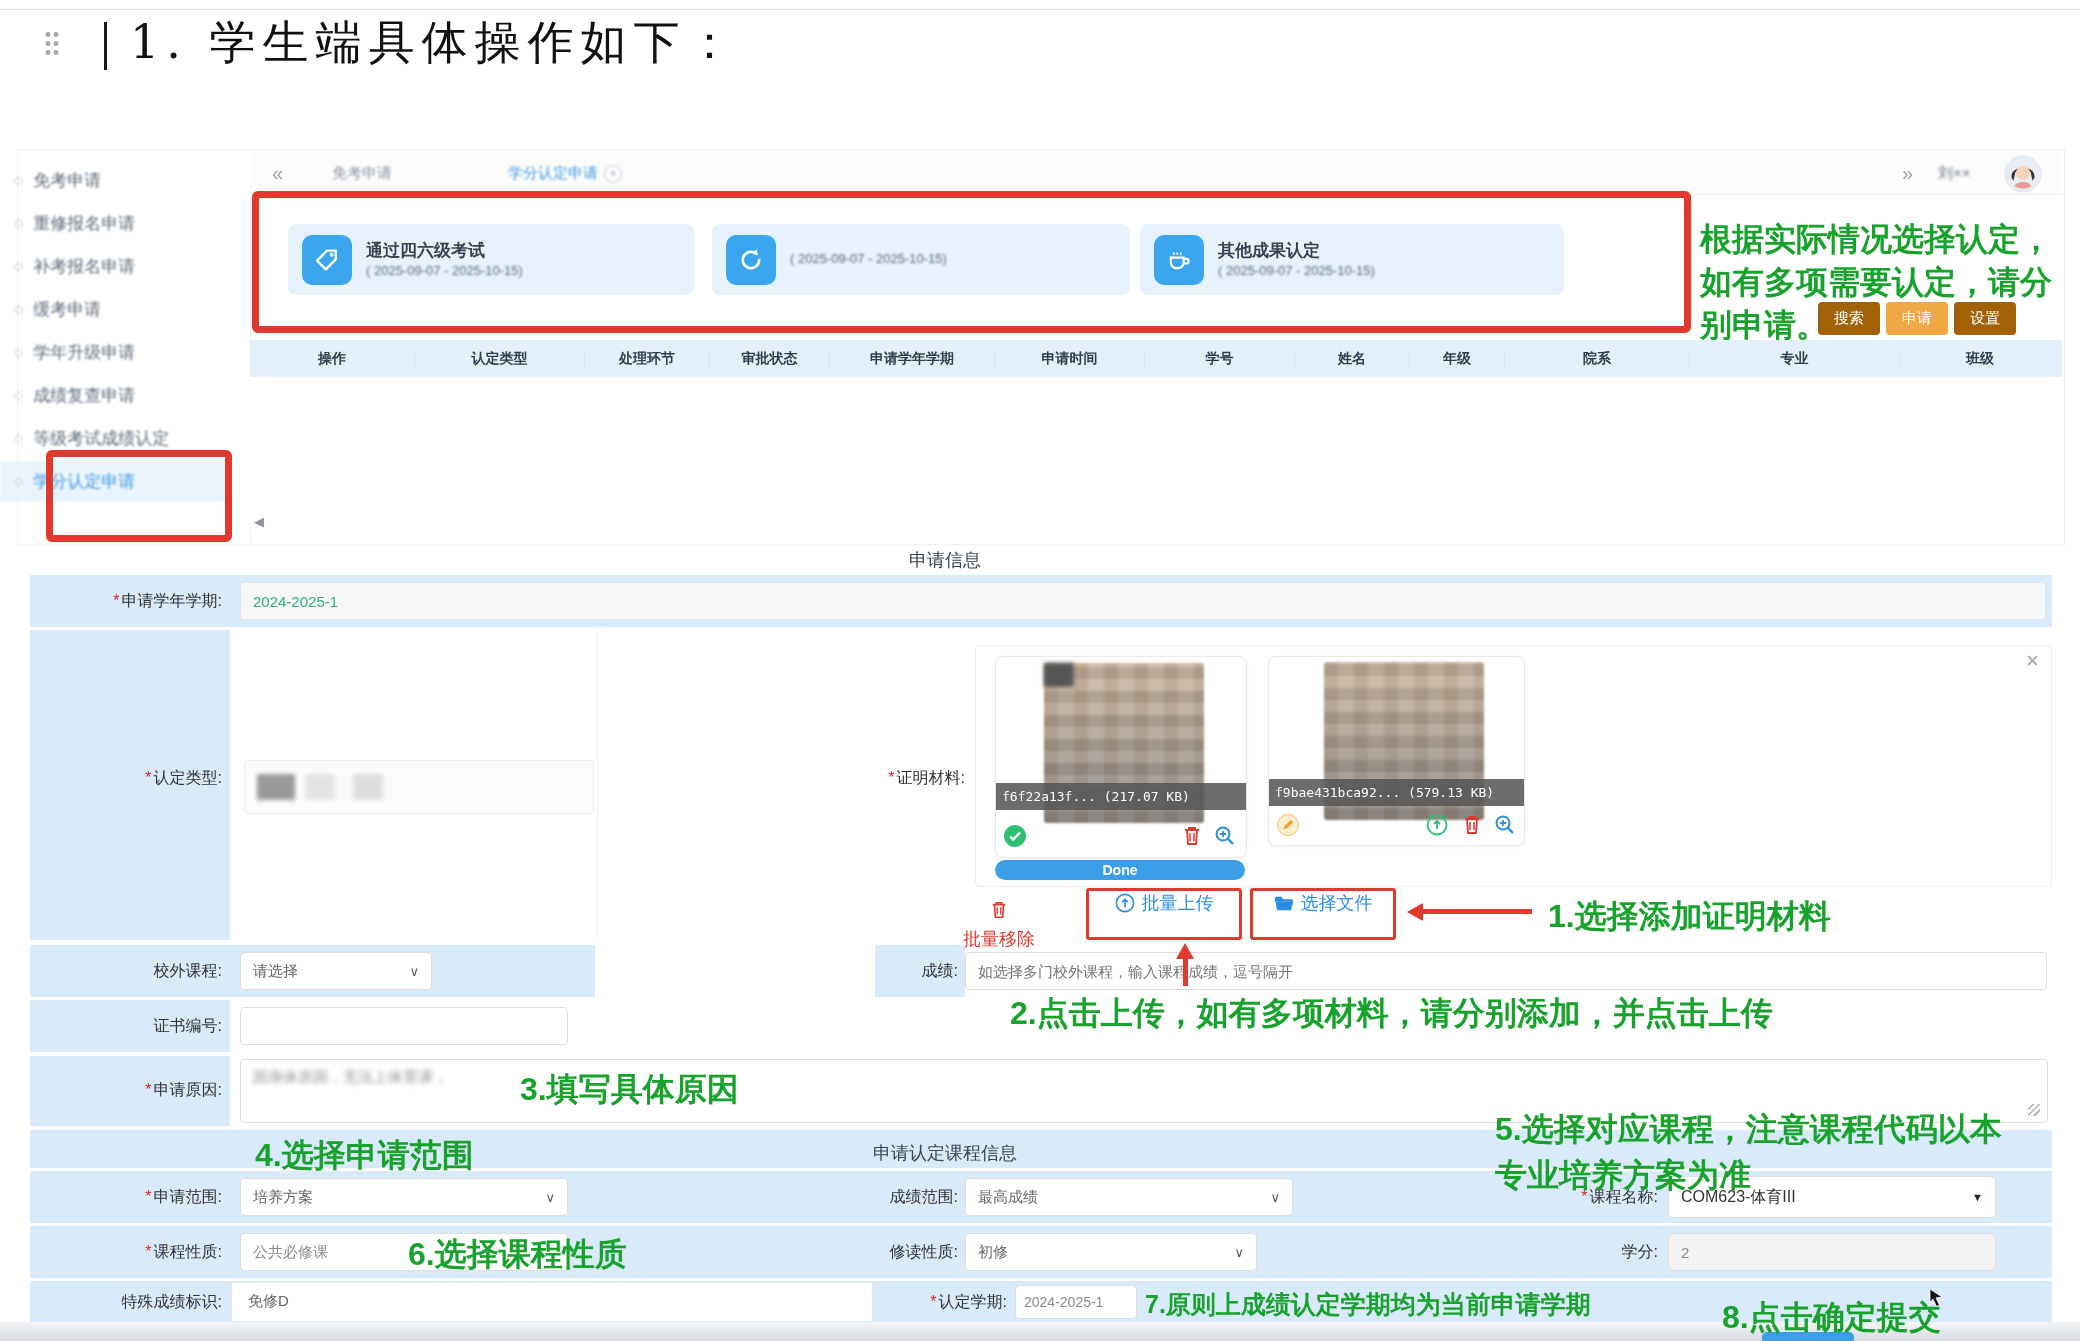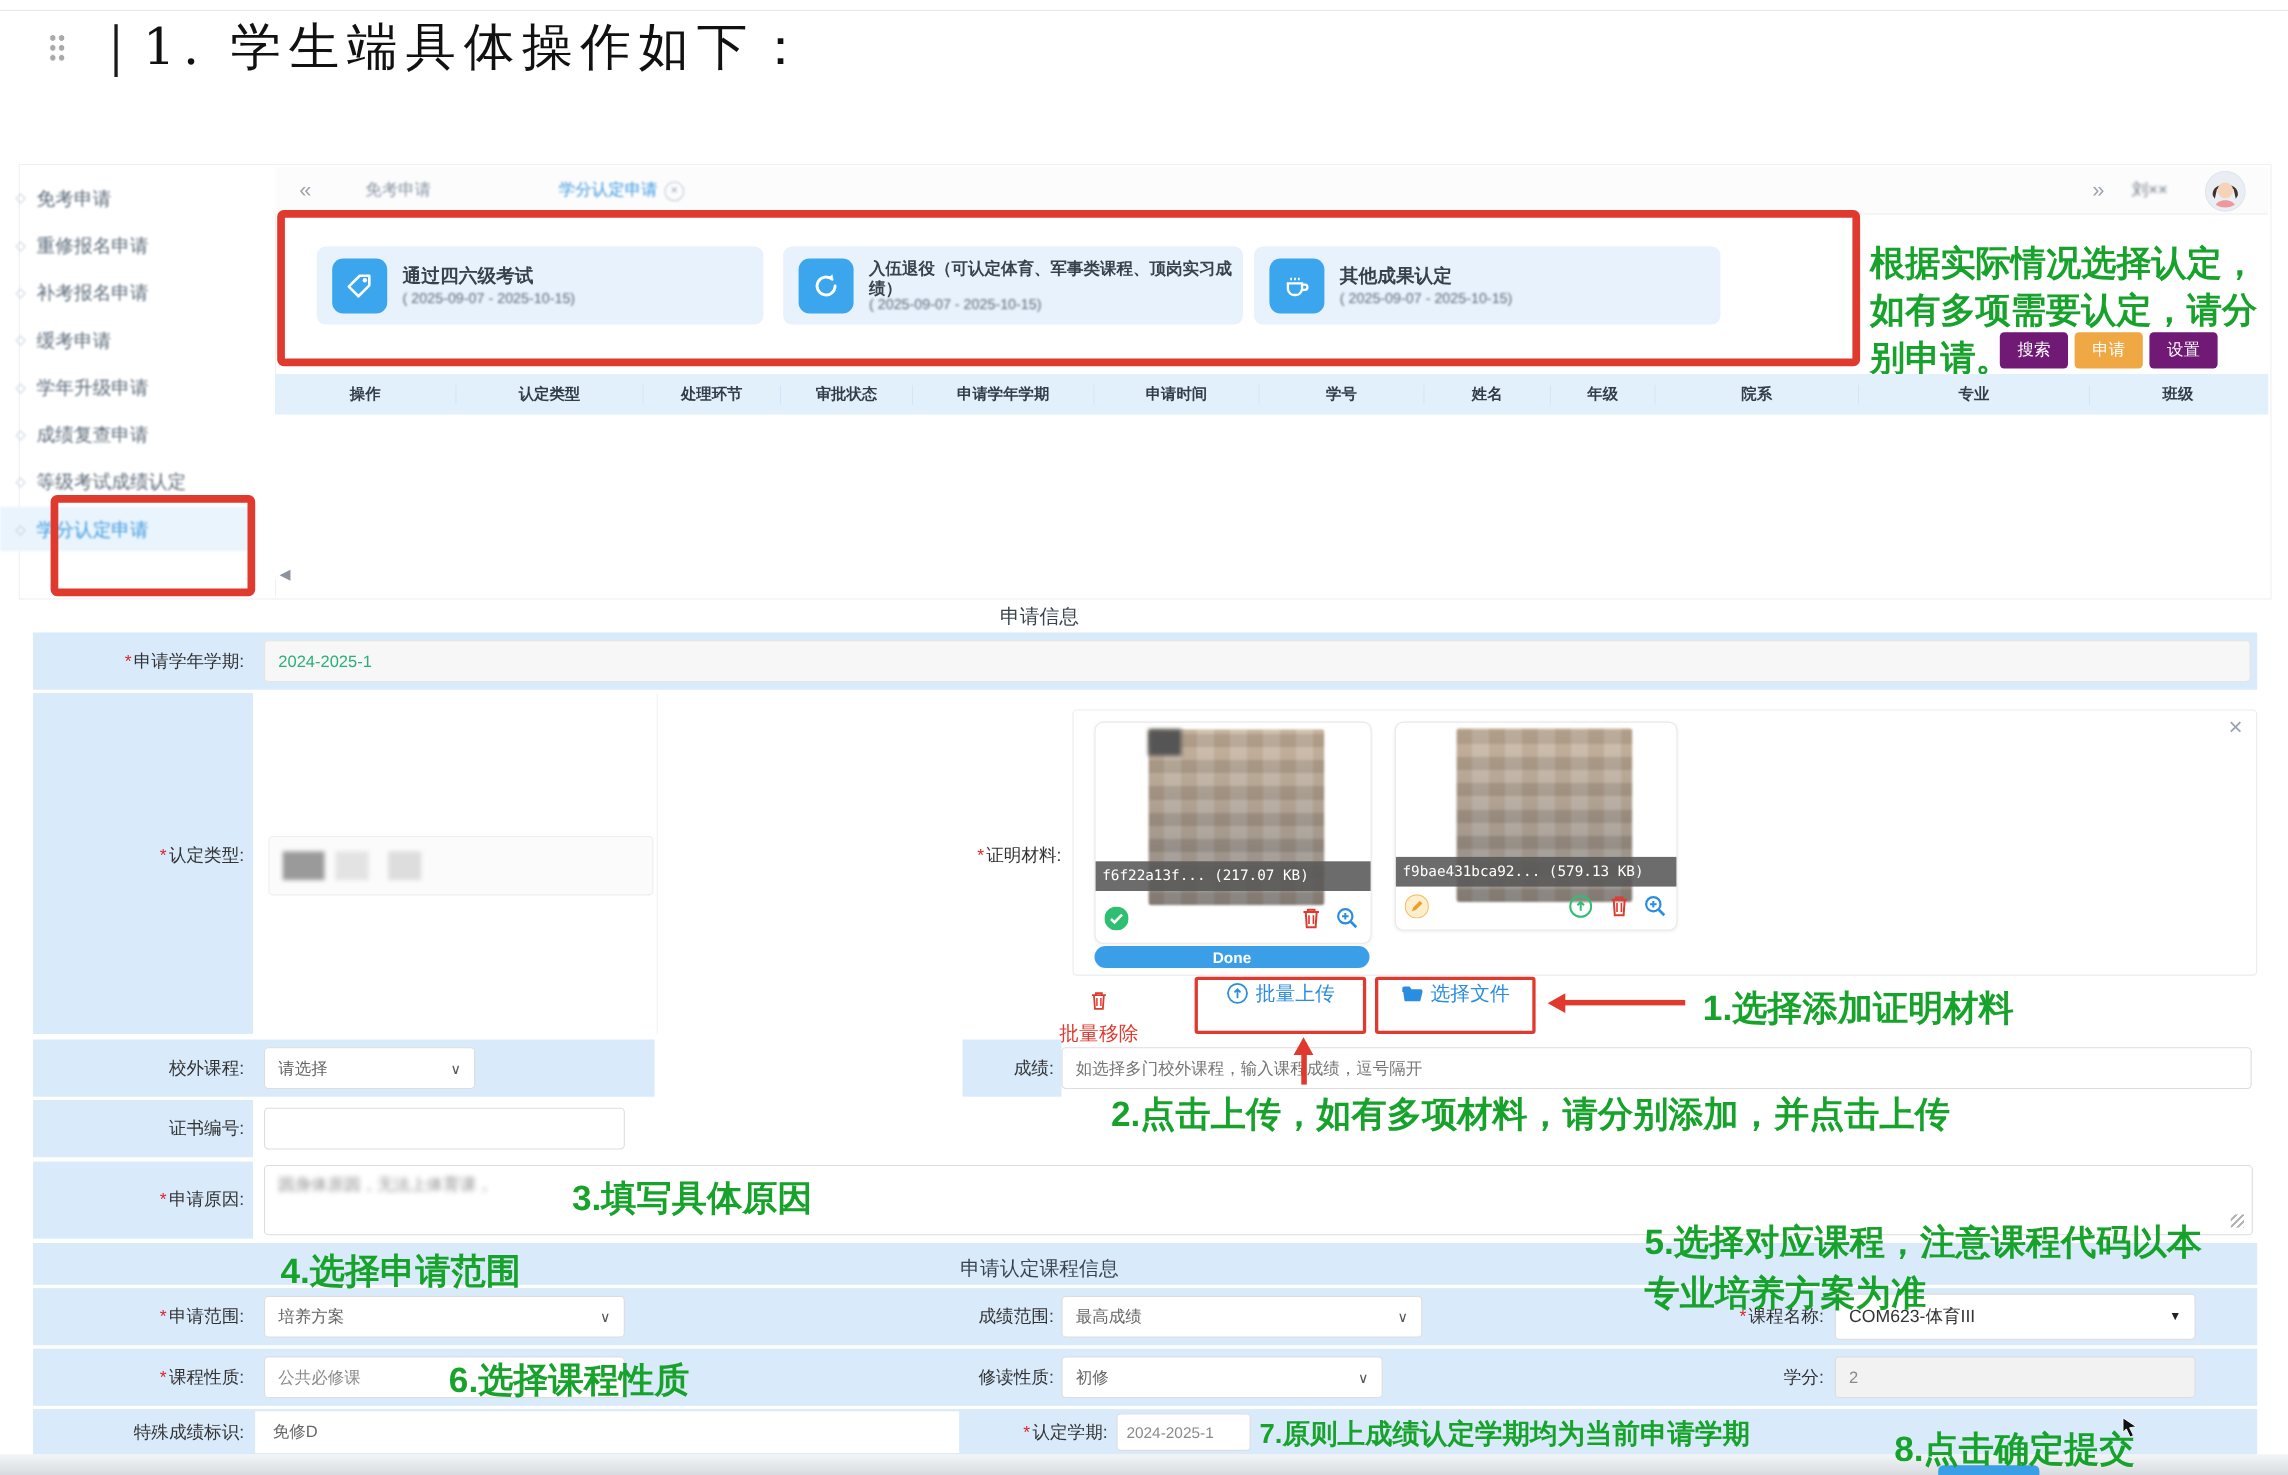--- a/index.html
+++ b/index.html
@@ -33,21 +33,21 @@
   .red-box{border:7px solid #e0392e;border-radius:6px;}
   .card{background:#e7f2fc;border-radius:8px;display:flex;align-items:center;padding-left:14px;box-sizing:border-box;}
   .card-icon{width:50px;height:50px;border-radius:10px;background:#3ba6ee;flex:0 0 50px;
     display:flex;align-items:center;justify-content:center;margin-right:14px;}
   .card-title{font-size:17px;font-weight:bold;color:#38424c;filter:blur(0.5px);line-height:1.2;}
   .card-date{font-size:13px;color:#5d6a77;filter:blur(0.8px);margin-top:2px;}
   .note-green{color:#17a32b;font-weight:bold;font-size:32px;line-height:1.35;}
   
   .tbtn{height:33px;border-radius:4px;color:#fff;font-size:15px;border:none;
     display:flex;align-items:center;justify-content:center;filter:blur(0.7px);cursor:pointer;}
-  .tbtn.blue{background:#701a75;}
+  .tbtn.blue{background:#a16207;}
   .tbtn.orange{background:#efa843;}
   
   .thead{left:250px;top:340px;width:1812px;height:37px;background:#e2f0fc;display:flex;align-items:center;}
   .th{font-size:14px;font-weight:bold;color:#333d47;text-align:center;border-right:1px solid #d3e6f7;
     box-sizing:border-box;filter:blur(0.4px);}
   .tbody{left:250px;top:377px;width:1812px;height:150px;background:#fff;}
   .collapse-ic{left:254px;top:514px;font-size:13px;color:#8b949c;}
   
   .sec-title{font-size:18px;color:#3a444e;}
   .cell-blue{background:#d9eafb;}
@@ -168,21 +168,20 @@
     </span>
   </div>
   <div class="abs card" style="left:712px;top:224px;width:418px;height:71px;">
     <span class="card-icon">
       <svg width="28" height="28" viewBox="0 0 24 24">
           <path d="M19 12a7 7 0 1 1-2.3-5.2" fill="none" stroke="#fff" stroke-width="2.2" stroke-linecap="round"></path>
           <path d="M17 2.8l.4 4.6-4.4-1.2z" fill="#fff"></path>
         </svg>
     </span>
     <span style="padding-right:8px;">
-      <div class="card-title" style="font-size:15px;">入伍退役（可认定体育、军事类课程、顶岗实习成绩）</div>
       <div class="card-date" style="margin-top:-3px;">( 2025-09-07 - 2025-10-15)</div>
     </span>
   </div>
   <div class="abs card" style="left:1140px;top:224px;width:424px;height:71px;">
     <span class="card-icon">
       <svg width="28" height="28" viewBox="0 0 24 24">
           <path d="M5 10h11v4.5A5 5 0 0 1 10.5 19 5 5 0 0 1 5 14.5z" fill="none" stroke="#fff" stroke-width="1.8"></path>
           <path d="M16 11h2.2a2 2 0 0 1 0 4H16" fill="none" stroke="#fff" stroke-width="1.8"></path>
           <path d="M7.5 7.5v-2M10.5 7.5v-2M13.5 7.5v-2" stroke="#fff" stroke-width="1.4"></path>
         </svg>

